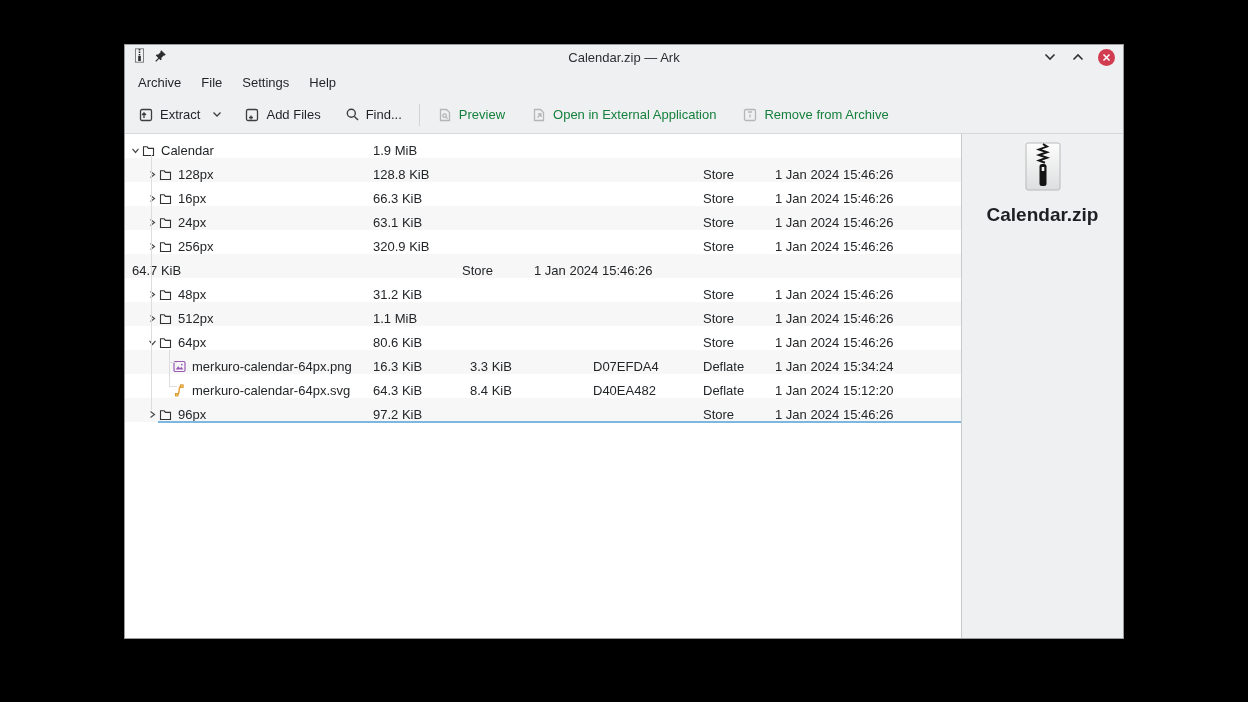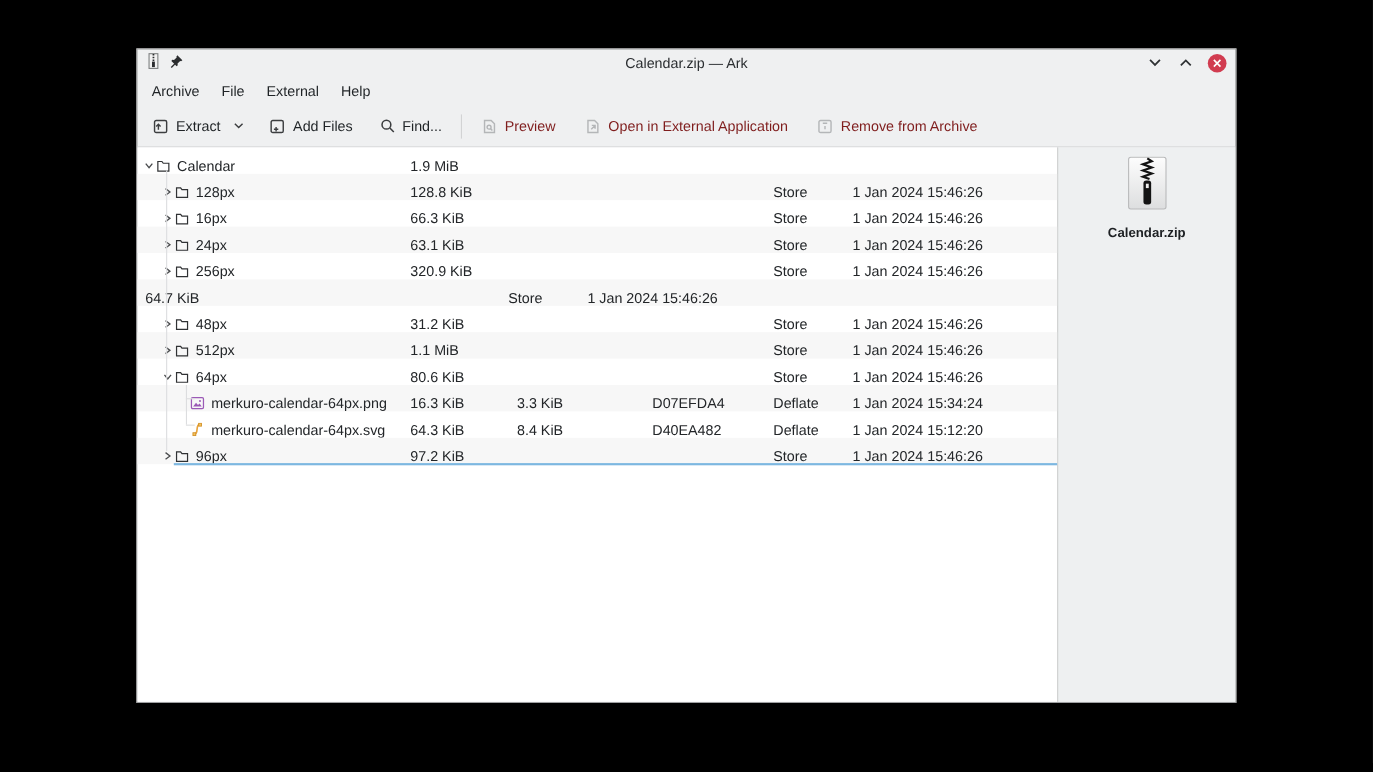--- a/index.html
+++ b/index.html
@@ -18,21 +18,21 @@
   .tb-btn { width:16px; height:16px; display:flex; align-items:center; justify-content:center; cursor:default; }
   .close-btn { width:17px; height:17px; border-radius:50%; background:#d13c50; display:flex; align-items:center; justify-content:center; }
 
   
   .menubar { height:27px; flex:0 0 27px; display:flex; align-items:center; padding-left:3px; }
   .menu-item { padding:3px 10px; border-radius:3px; color:#1f2326; }
 
   
   .toolbar { height:37px; flex:0 0 37px; display:flex; align-items:center; padding-left:6px; }
   .tbtn { display:flex; align-items:center; gap:6px; padding:5px 7px; border-radius:3px; color:#1f2326; white-space:nowrap; }
-  .tbtn.disabled { color:#7f1d1d; }
+  .tbtn.disabled { color:#15803d; }
   .tbtn .ticon { display:flex; align-items:center; }
   .tool-sep { width:1px; height:22px; background:#d2d3d4; margin:0 10px; }
   .chev-drop { margin-left:6px; display:flex; align-items:center; }
 
   
   .content { flex:1; display:flex; border-top:1px solid #d7d8d9; min-height:0; }
   .table-area { width:836px; flex:0 0 836px; background:#fff; display:flex; flex-direction:column; position:relative; }
   .side-panel { flex:1; background:#eef0f1; border-left:1px solid #c9cacb; display:flex; flex-direction:column; align-items:center; }
 
   
@@ -63,21 +63,21 @@
   .cell.name.d2 { padding-left:48px; }
   .chevron { width:13px; height:13px; display:inline-flex; align-items:center; justify-content:center; flex:0 0 13px; }
   .ficon { width:13px; height:13px; display:inline-flex; align-items:center; justify-content:center; flex:0 0 13px; margin-right:6px; }
   .fname { color:#232629; }
   .trow.underlined::after { content:""; position:absolute; left:33px; right:0; bottom:-1px; height:2px; background:#7db7e0; }
 
   .treeline { position:absolute; background:#dcdddf; }
 
   
   .preview-icon { margin-top:8px; }
-  .preview-name { margin-top:9px; font-weight:bold; font-size:12px; color:#1d2023; }
+  .preview-name { margin-top:9px; font-weight:bold; font-size:19px; color:#1d2023; }
 </style>
 </head>
 <body>
 
 <div class="window">
 
   <div class="titlebar">
     <div class="tb-left">
       <span>
         <svg width="11" height="15" viewBox="0 0 11 15">
@@ -111,21 +111,21 @@
         <svg width="9" height="9" viewBox="0 0 9 9">
             <path d="M1.5 1.5 L7.5 7.5 M7.5 1.5 L1.5 7.5" stroke="#fff" stroke-width="1.5"></path>
           </svg>
       </span>
     </div>
   </div>
 
   <div class="menubar">
     <span class="menu-item">Archive</span>
     <span class="menu-item">File</span>
-    <span class="menu-item">External</span>
+    <span class="menu-item">Settings</span>
     <span class="menu-item">Help</span>
   </div>
 
   <div class="toolbar">
     <div class="tbtn">
       <span class="ticon">
         <svg width="16" height="16" viewBox="0 0 16 16" fill="none" stroke="#3c3e40" stroke-width="1.3">
             <rect x="2.5" y="2.5" width="11" height="11" rx="1.5"></rect>
             <path d="M6 11 V6.2 M4 8 L6 6 L8 8"></path>
           </svg>

